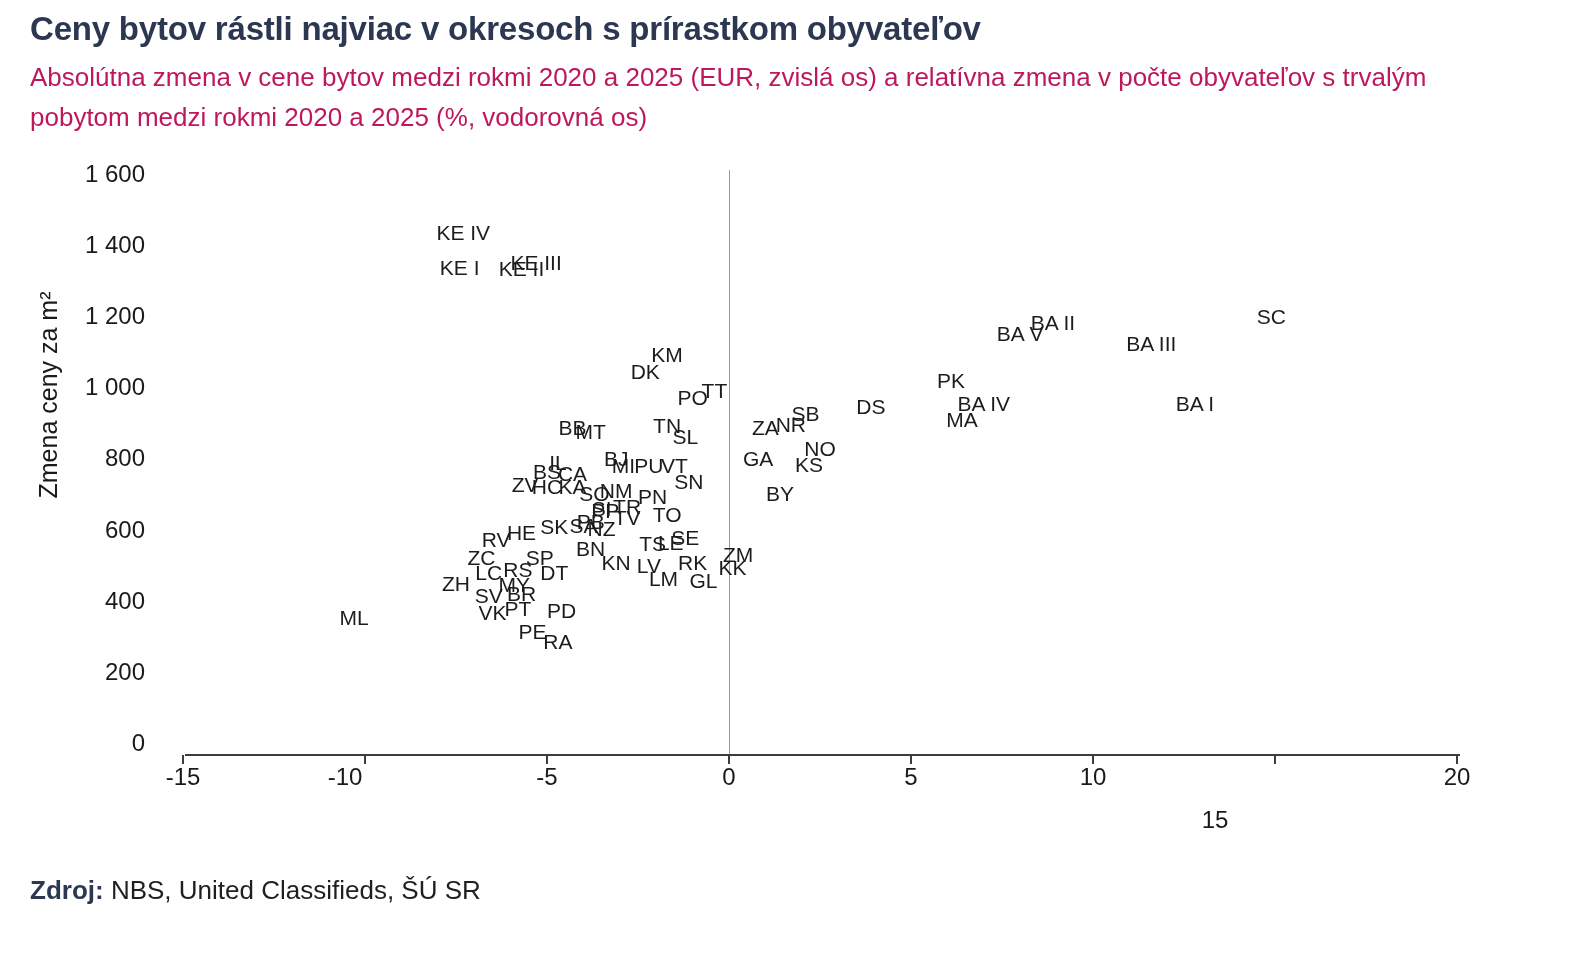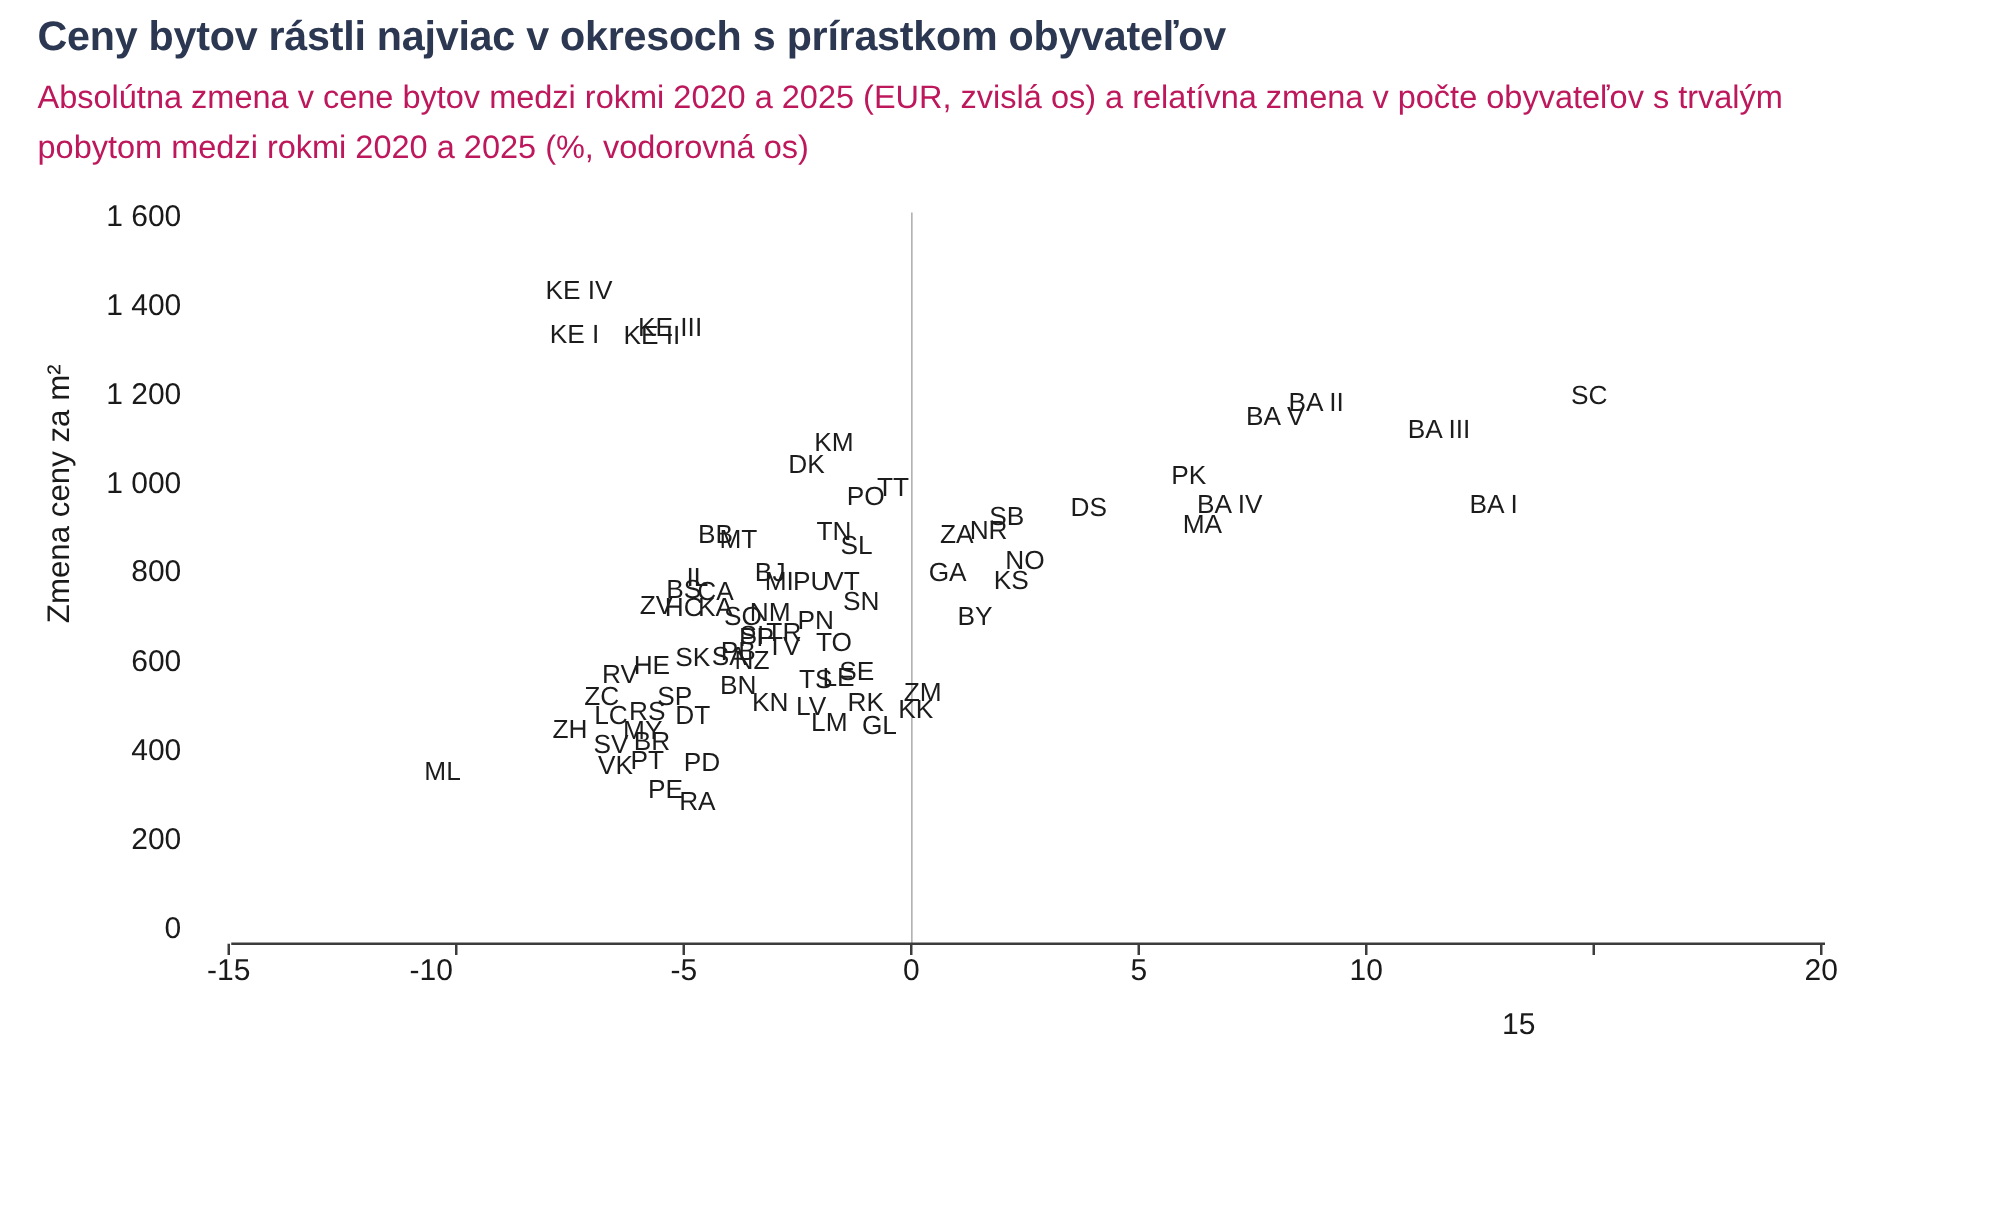--- a/index.html
+++ b/index.html
@@ -148,15 +148,16 @@
         <span class="pt" style="left: 961.96px; top: 419.799px;">MA</span>
         <span class="pt" style="left: 1020.2px; top: 334.092px;">BA V</span>
         <span class="pt" style="left: 1052.96px; top: 323.068px;">BA II</span>
         <span class="pt" style="left: 1151.24px; top: 344.05px;">BA III</span>
         <span class="pt" style="left: 1194.92px; top: 404.151px;">BA I</span>
         <span class="pt" style="left: 1271.36px; top: 317.022px;">SC</span>
       </div>
   </div>
 
   <div id="ftr">
+    <div><span class="ftr-label">Zdroj:</span><span> NBS, United Classifieds, ŠÚ SR</span></div>
   </div>
 
 </div>
 
 </body></html>

